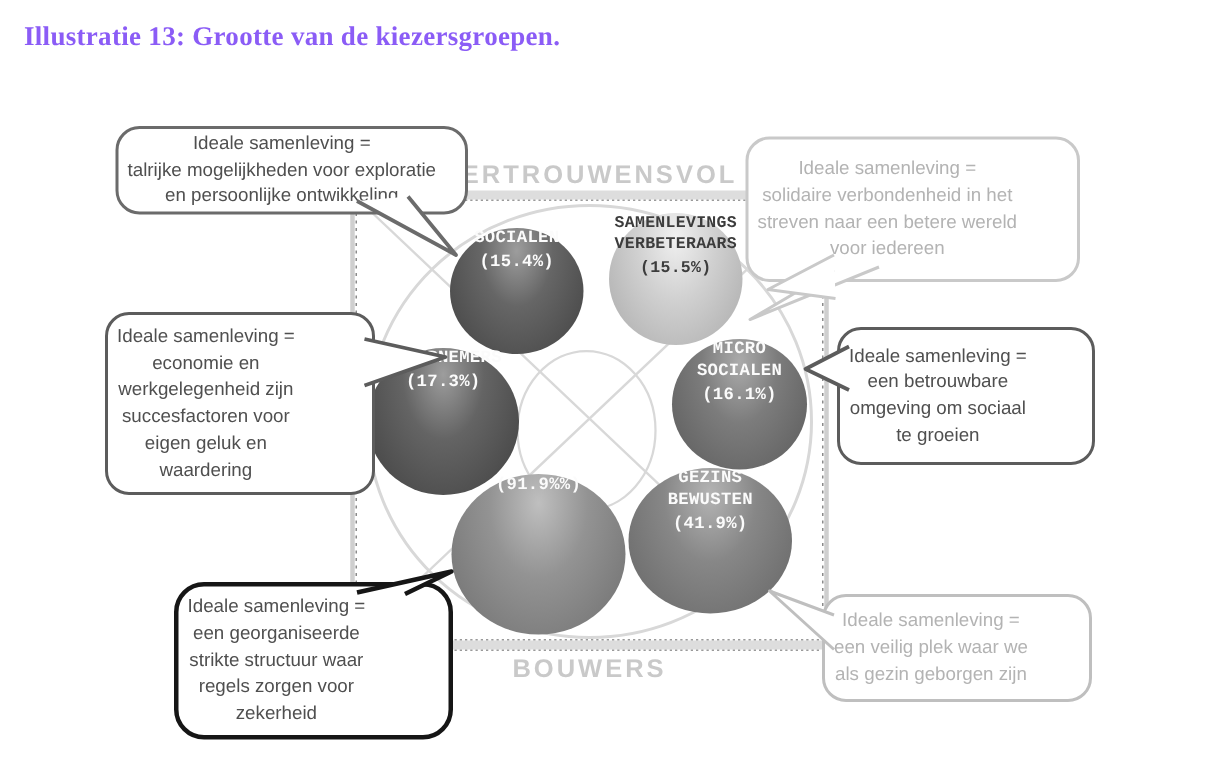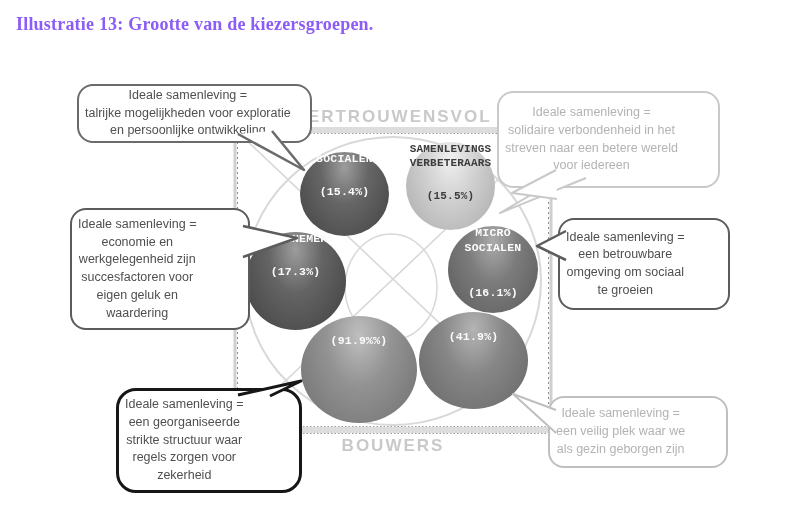--- a/index.html
+++ b/index.html
@@ -22,29 +22,29 @@
   .axis-top   { top:107px; }
   .axis-bottom{ top:436px; }
 
   .circle {
     position:absolute; border-radius:50%; z-index:3;
     display:flex; flex-direction:column; align-items:center; justify-content:flex-start;
     text-align:center; color:#fbfbfb;
     font-family:Liberation Mono, monospace; font-weight:bold;
     font-size:11.5px; line-height:1.3; letter-spacing:0.2px;
   }
-  .circle .cpct { margin-top:18px; }
+  .circle .cpct { margin-top:1px; }
   .c1 { left:300px; top:152px; width:89px;  height:84px;
         background:radial-gradient(ellipse at 50% 18%, #9d9d9d 0%, #666666 38%, #4f4f4f 78%, #434343 100%); }
   .c2 { left:406px; top:142px; width:89px;  height:88px; color:#3c3c3c; font-size:11px;
         background:radial-gradient(ellipse at 50% 18%, #f0f0f0 0%, #d0d0d0 42%, #b4b4b4 85%, #a7a7a7 100%); }
   .c3 { left:245px; top:232px; width:101px; height:98px;
         background:radial-gradient(ellipse at 50% 18%, #9d9d9d 0%, #646464 38%, #4d4d4d 78%, #424242 100%); }
   .c4 { left:448px; top:226px; width:90px;  height:87px;
-        background:radial-gradient(ellipse at 50% 18%, #ababab 0%, #7c7c7c 40%, #656565 82%, #5a5a5a 100%);gap:12px; }
+        background:radial-gradient(ellipse at 50% 18%, #ababab 0%, #7c7c7c 40%, #656565 82%, #5a5a5a 100%); }
   .c5 { left:301px; top:316px; width:116px; height:107px;
         background:radial-gradient(ellipse at 50% 18%, #bfbfbf 0%, #939393 40%, #787878 85%, #6d6d6d 100%); }
   .c6 { left:419px; top:312px; width:109px; height:97px;
         background:radial-gradient(ellipse at 50% 18%, #b4b4b4 0%, #878787 40%, #6e6e6e 85%, #636363 100%); }
 
   .bubble {
     position:absolute; z-index:5; background:#ffffff;
     border:2.5px solid #5c5c5c; border-radius:16px;
     display:flex; align-items:center; justify-content:flex-start; text-align:center;
     font-size:12.5px; line-height:1.42; color:#4f4f4f; padding:2px 6px; box-sizing:border-box;
@@ -100,20 +100,21 @@
     <span class="cpct">(17.3%)</span>
   </div>
   <div class="circle c4">
     <span class="cname">MICRO<br>SOCIALEN</span>
     <span class="cpct">(16.1%)</span>
   </div>
   <div class="circle c5">
     <span class="cpct">(91.9%%)</span>
   </div>
   <div class="circle c6">
+    <span class="cname">GEZINS<br>BEWUSTEN</span>
     <span class="cpct">(41.9%)</span>
   </div>
 
   <div class="bubble b1">
     <span>Ideale samenleving =<br>talrijke mogelijkheden voor exploratie<br>en persoonlijke ontwikkeling</span>
   </div>
   <div class="bubble b2">
     <span>Ideale samenleving =<br>solidaire verbondenheid in het<br>streven naar een betere wereld<br>voor iedereen</span>
   </div>
   <div class="bubble b3">

